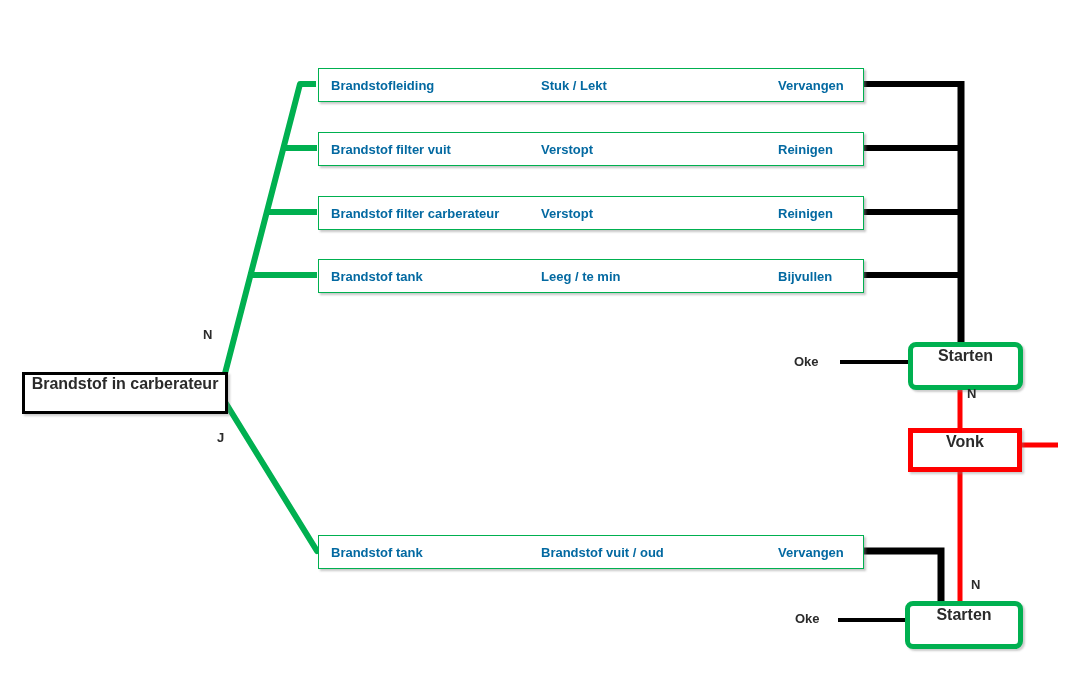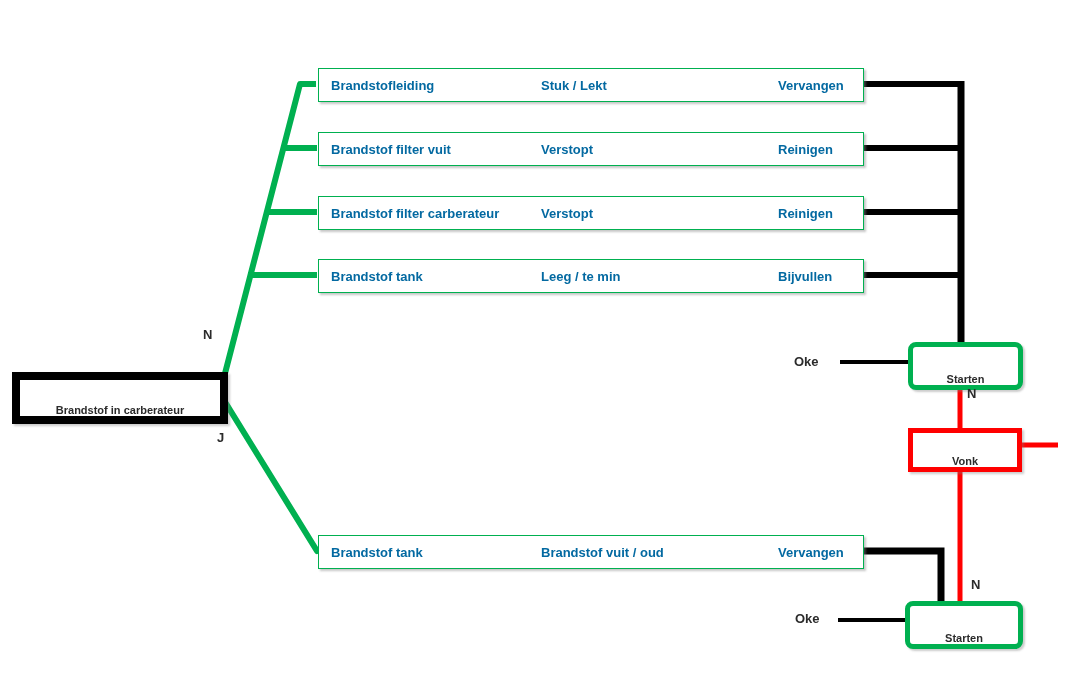--- a/index.html
+++ b/index.html
@@ -15,25 +15,25 @@
   .check-box{
     position:absolute;left:318px;width:544px;height:32px;background:#ffffff;
     border:1px solid #00B050;box-shadow:2px 2px 2px rgba(130,130,130,.45);
     z-index:2;font-size:13px;font-weight:bold;color:#0369a1;
   }
   .check-box span{position:absolute;top:50%;transform:translateY(-50%);white-space:nowrap;}
   .check-box .c1{left:12px;}
   .check-box .c2{left:222px;}
   .check-box .c3{left:437px;margin-left:22px;}
   .node{
-    position:absolute;background:#ffffff;z-index:2;display:flex;align-items:flex-end;
-    justify-content:center;font-size:11px;font-weight:bold;color:#2b2b2b;
+    position:absolute;background:#ffffff;z-index:2;display:flex;align-items:flex-start;
+    justify-content:center;font-size:16px;font-weight:bold;color:#2b2b2b;
     box-shadow:2px 2px 2px rgba(130,130,130,.4);
   }
-  .root-box{left:12px;top:372px;width:200px;height:36px;border:8px solid #000000;}
+  .root-box{left:22px;top:372px;width:200px;height:36px;border:3px solid #000000;}
   .starten1{left:908px;top:342px;width:105px;height:38px;border:5px solid #00B050;border-radius:8px;}
   .vonk-box{left:908px;top:428px;width:104px;height:34px;border:5px solid #FF0000;}
   .starten2{left:905px;top:601px;width:108px;height:38px;border:5px solid #00B050;border-radius:8px;}
   .lbl{
     position:absolute;font-size:13px;font-weight:bold;color:#2b2b2b;z-index:3;white-space:nowrap;
   }
 </style>
 </head>
 <body>
 

